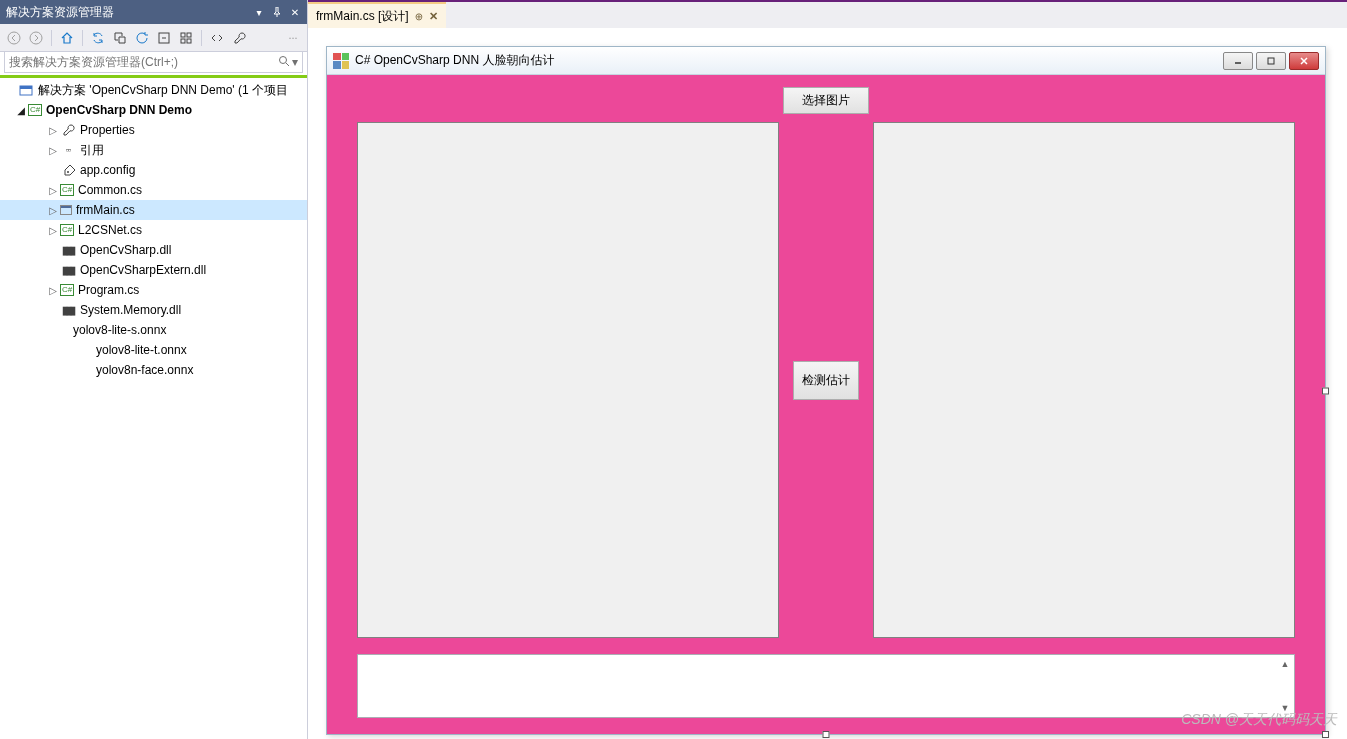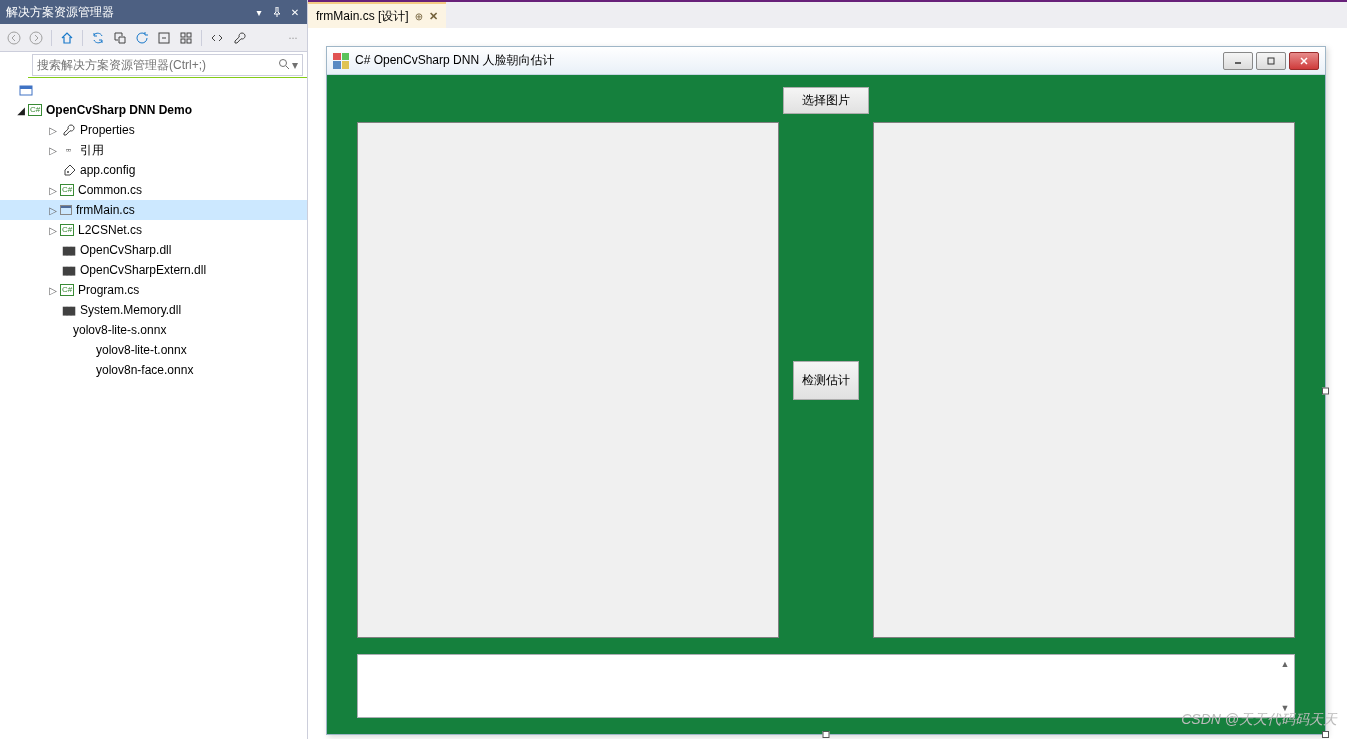--- a/index.html
+++ b/index.html
@@ -48,25 +48,24 @@
       width: 20px; height: 20px;
       display: flex; align-items: center; justify-content: center;
       cursor: pointer;
       color: #1e1e1e;
     }
     .toolbar-sep { width: 1px; height: 16px; background: #cccedb; margin: 0 3px; }
 
     .searchbox-wrap {
       height: 26px;
       padding: 2px 4px;
-      border-bottom: 1px solid #84cc16;
-      display: flex;
-      align-items: flex-start;
+      border-bottom: 3px solid #84cc16;
+      display: flex;
+      align-items: flex-end;
       background: #fff;
-      margin-left: 28px;
     }
     .searchbox {
       flex: 1;
       border: 1px solid #cccedb;
       height: 22px;
       padding: 0 4px;
       font-size: 12px;
       color: #999;
       display: flex;
       align-items: center;
@@ -155,21 +154,21 @@
       padding: 18px;
       overflow: auto;
       position: relative;
     }
 
     
     .winform {
       width: 1000px;
       height: 689px;
       border: 1px solid #9fb6c7;
-      background: #15803d;
+      background: #ec4899;
       box-shadow: 2px 2px 6px rgba(0,0,0,0.15);
       display: flex;
       flex-direction: column;
       position: relative;
     }
     .form-titlebar {
       height: 28px;
       background: linear-gradient(#fff, #e9f0f8);
       border-bottom: 1px solid #c6d5e1;
       display: flex;
@@ -351,20 +350,21 @@
 
   <div class="tree">
     <div class="tree-item" style="padding-left:4px;">
       <span class="expander"></span>
       <span class="node-icon icon-solution">
         <svg width="14" height="14" viewBox="0 0 14 14">
             <rect x="1" y="3" width="12" height="9" stroke="#4073c4" fill="none"></rect>
             <rect x="1" y="3" width="12" height="3" fill="#4073c4"></rect>
           </svg>
       </span>
+      <span>解决方案 'OpenCvSharp DNN Demo' (1 个项目</span>
     </div>
     <div class="tree-item" style="padding-left:14px;">
       <span class="expander" style="color:#1e1e1e;">◢</span>
       <span class="node-icon icon-csproj">C#</span>
       <span class="bold">OpenCvSharp DNN Demo</span>
     </div>
     <div id="tree-items">
         <div class="tree-item" style="padding-left: 46px;">
           <span class="expander">▷</span>
           <span class="node-icon icon-wrench">

